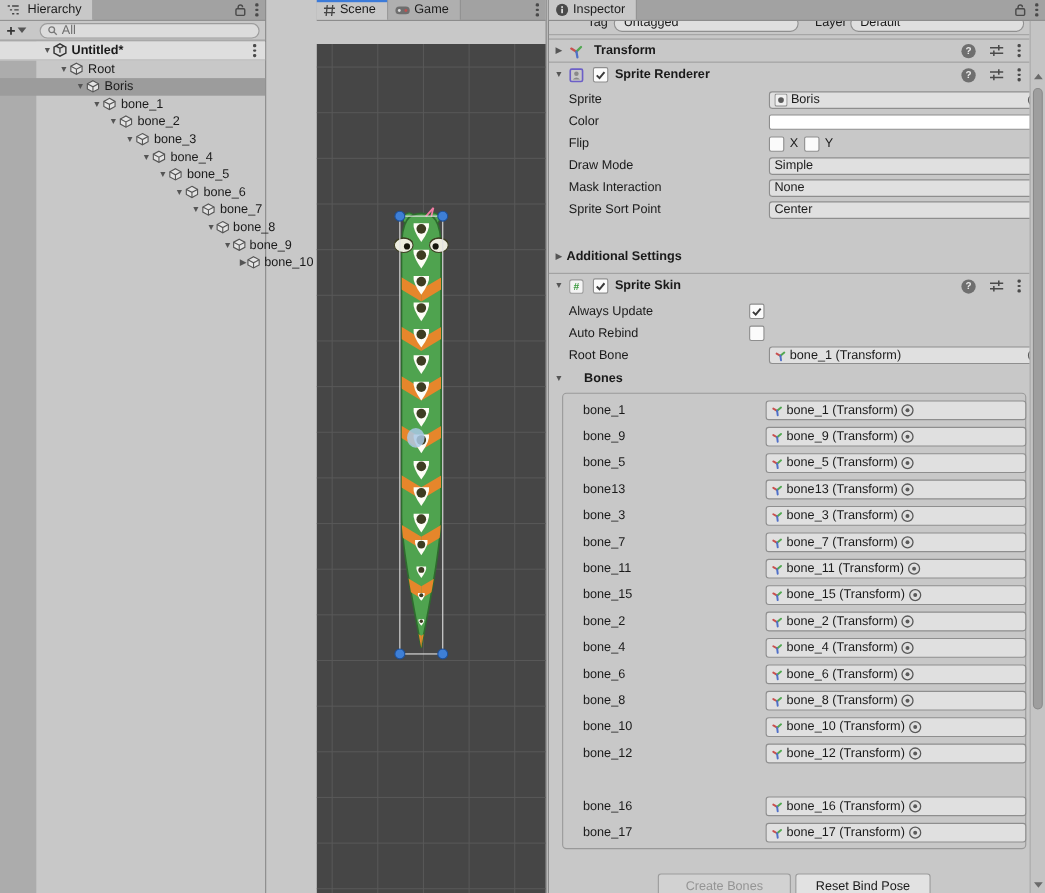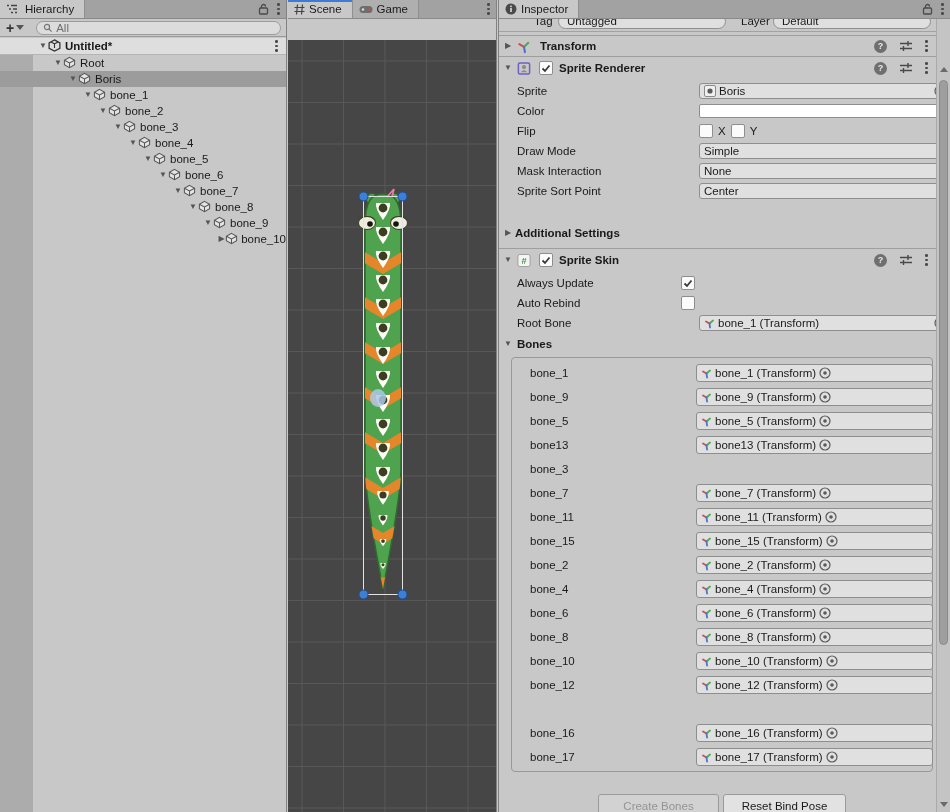--- a/index.html
+++ b/index.html
@@ -13,21 +13,21 @@
   .tab { display:flex; align-items:center; gap:4px; padding:0 10px 0 6px; background:#afafaf; border-right:1px solid #8f8f8f; position:relative; }
   .tab.active { background:#c8c8c8; }
   .tab.blue-top::before { content:""; position:absolute; top:0; left:0; right:0; height:2px; background:var(--accent-blue,#3c7bd9); }
   .tab-label { white-space:nowrap; }
   .bar-icons { margin-left:auto; display:flex; align-items:center; gap:8px; padding-right:6px; }
   .kebab { width:3px; display:inline-flex; flex-direction:column; gap:2px; align-items:center; }
   .kebab i { width:2.5px; height:2.5px; border-radius:50%; background:#4a4a4a; display:block; }
   .fold { display:inline-block; width:10px; font-size:8px; color:#555; text-align:center; line-height:1; }
 
   
-  #hierarchy { left:0; width:287px; border-right:1px solid #828282; }
+  #hierarchy { left:0; width:242px; border-right:1px solid #828282; }
   .h-toolbar { position:absolute; top:19px; left:0; right:0; height:18px; background:#c8c8c8; border-bottom:1px solid #9a9a9a; display:flex; align-items:center; }
   .plus-btn { display:flex; align-items:center; padding:0 4px 0 6px; font-size:14px; font-weight:bold; color:#333; gap:2px; }
   .plus-btn .dd { font-size:7px; color:#444; }
   .searchbox { flex:1; margin:0 5px 0 8px; height:14px; background:#dcdcdc; border:1px solid #9c9c9c; border-radius:8px; display:flex; align-items:center; padding:0 6px; gap:3px; color:#6e6e6e; }
   .tree { position:absolute; top:38px; left:0; right:0; bottom:0; background:#c8c8c8; }
   .tree-gutter { position:absolute; top:0; left:0; width:33px; bottom:0; background:#acacac; }
   .scene-row { position:absolute; top:0; left:0; right:0; height:17px; background:#dedede; border-bottom:1px solid #b5b5b5; display:flex; align-items:center; font-weight:bold; }
   .tree-row { position:absolute; left:0; right:0; height:16px; display:flex; align-items:center; }
   .tree-row.selected { background:#9c9c9c; }
   .row-icon { width:14px; height:14px; margin-right:3px; display:inline-flex; }
@@ -625,21 +625,21 @@
         <span class="picker">
           <svg width="12" height="12" viewBox="0 0 12 12">
               <circle cx="6" cy="6" r="5" fill="none" stroke="#5a5a5a" stroke-width="1.2"></circle>
               <circle cx="6" cy="6" r="1.8" fill="#5a5a5a"></circle>
             </svg>
         </span>
       </div>
     </div>
     <div class="field-row" style="top:336px;left:4px">
       <span class="fold">▼</span>
-      <span style="font-weight:bold;margin-left:4px">Bones</span>
+      <span style="font-weight:bold;margin-left:18px">Bones</span>
     </div>
 
     <div class="bones-box" id="bones-box">
         <div class="bone-row" style="top: 6px;">
           <span class="bone-name">bone_1</span>
           <div class="bone-field">
             <span style="display: inline-flex;">
               <svg width="11" height="11" viewBox="0 0 11 11">
                 <g stroke-width="1.8" stroke-linecap="round">
                   <path d="M5.5 5.5 L2 3.5" stroke="#c94f4f"></path>
@@ -715,20 +715,38 @@
             <span class="picker" style="display: inline-flex;">
               <svg width="12" height="12" viewBox="0 0 12 12">
                 <circle cx="6" cy="6" r="5" fill="none" stroke="#5a5a5a" stroke-width="1.2"></circle>
                 <circle cx="6" cy="6" r="1.8" fill="#5a5a5a"></circle>
               </svg>
             </span>
           </div>
         </div>
         <div class="bone-row" style="top: 102px;">
           <span class="bone-name">bone_3</span>
+          <div class="bone-field">
+            <span style="display: inline-flex;">
+              <svg width="11" height="11" viewBox="0 0 11 11">
+                <g stroke-width="1.8" stroke-linecap="round">
+                  <path d="M5.5 5.5 L2 3.5" stroke="#c94f4f"></path>
+                  <path d="M5.5 5.5 L9 2.5" stroke="#52a852"></path>
+                  <path d="M5.5 5.5 L6 9.5" stroke="#4f6fc9"></path>
+                </g>
+              </svg>
+            </span>
+            <span>bone_3 (Transform)</span>
+            <span class="picker" style="display: inline-flex;">
+              <svg width="12" height="12" viewBox="0 0 12 12">
+                <circle cx="6" cy="6" r="5" fill="none" stroke="#5a5a5a" stroke-width="1.2"></circle>
+                <circle cx="6" cy="6" r="1.8" fill="#5a5a5a"></circle>
+              </svg>
+            </span>
+          </div>
         </div>
         <div class="bone-row" style="top: 126px;">
           <span class="bone-name">bone_7</span>
           <div class="bone-field">
             <span style="display: inline-flex;">
               <svg width="11" height="11" viewBox="0 0 11 11">
                 <g stroke-width="1.8" stroke-linecap="round">
                   <path d="M5.5 5.5 L2 3.5" stroke="#c94f4f"></path>
                   <path d="M5.5 5.5 L9 2.5" stroke="#52a852"></path>
                   <path d="M5.5 5.5 L6 9.5" stroke="#4f6fc9"></path>

